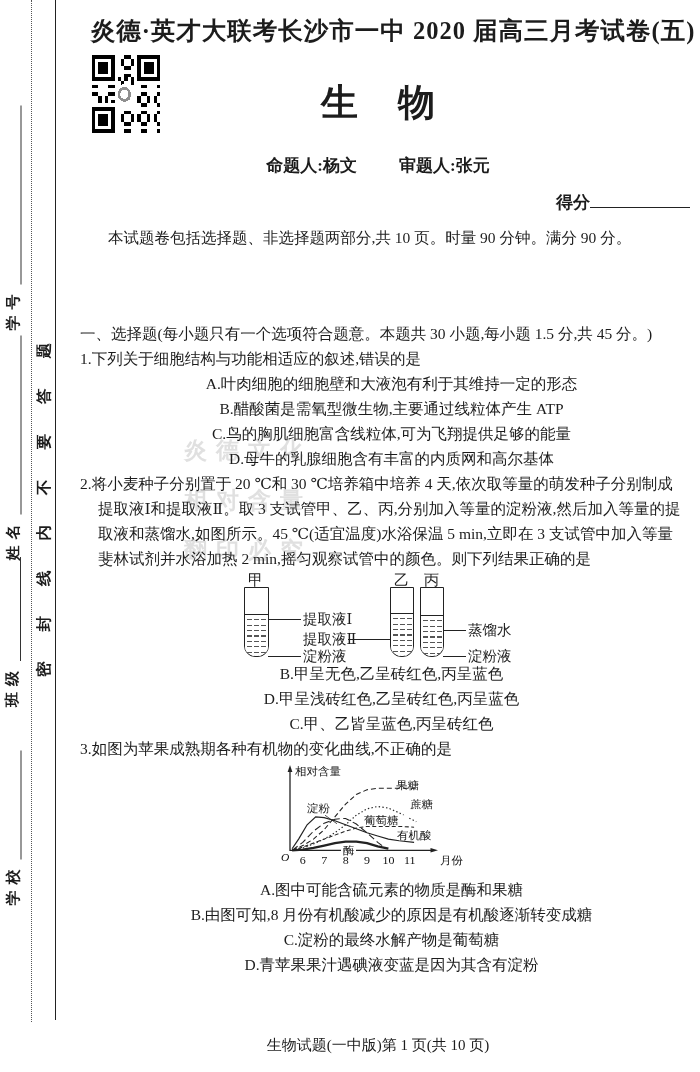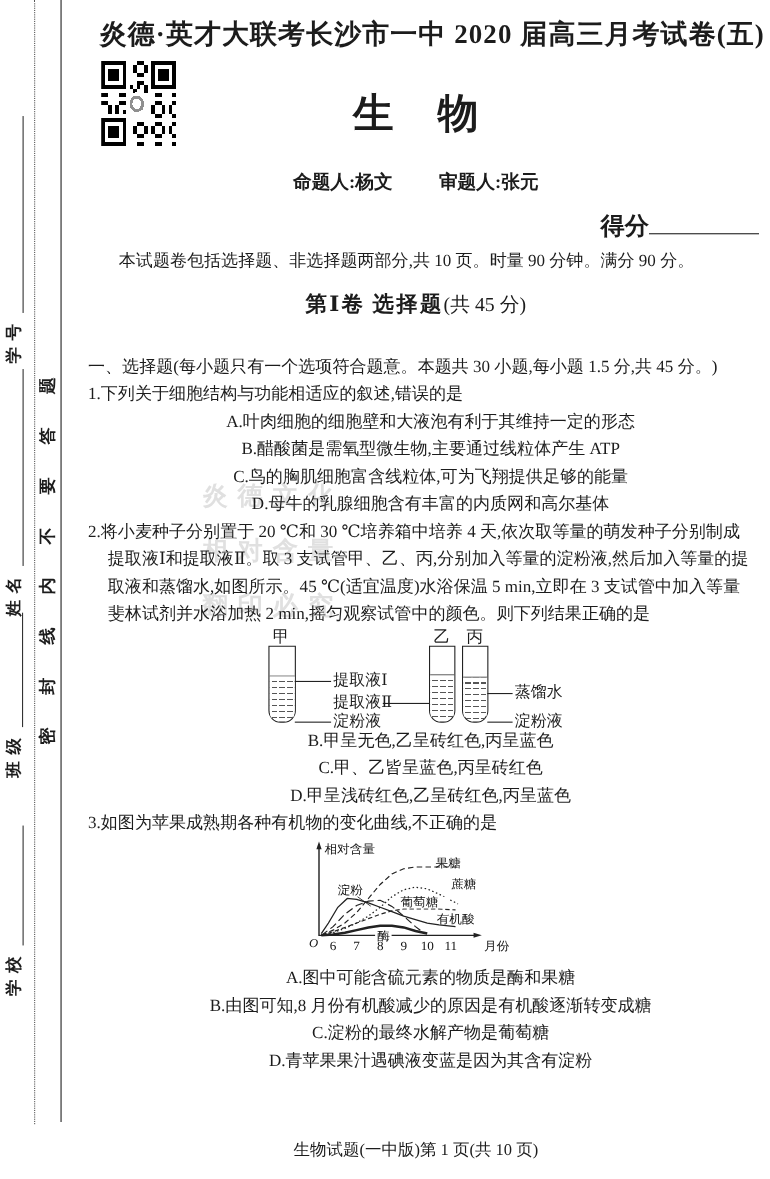--- a/index.html
+++ b/index.html
@@ -18,21 +18,21 @@
              letter-spacing:9px;line-height:50px;color:#bbb;opacity:.45;}
   
   .content{position:absolute;left:56px;top:0;right:0;bottom:0;z-index:1;}
   .exam-title{position:absolute;top:14px;left:30px;right:0;text-align:center;
               font-size:24.5px;font-weight:bold;letter-spacing:1px;}
   .qr{position:absolute;left:36px;top:55px;}
   .subject{position:absolute;top:78px;left:0;right:0;text-align:center;
            font-size:37px;font-weight:bold;letter-spacing:40px;padding-left:40px;}
   .examiners{position:absolute;top:154px;left:0;right:0;display:flex;justify-content:center;
              gap:42px;font-size:17px;font-weight:bold;}
-  .score-row{position:absolute;top:190px;right:10px;font-size:22px;font-weight:bold;font-family:Liberation Mono, monospace;}
+  .score-row{position:absolute;top:190px;right:10px;font-size:17px;font-weight:bold;font-family:Liberation Mono, monospace;}
   .score-line{display:inline-block;width:100px;height:1em;border-bottom:1.5px solid #222;vertical-align:baseline;}
   .intro{position:absolute;top:227px;left:52px;right:12px;font-size:15.5px;line-height:22px;}
   .sec-head{position:absolute;top:263px;left:0;right:0;text-align:center;font-size:19.5px;}
   .sec-head .b{font-weight:bold;letter-spacing:2px;}
   .sec-head .n{font-weight:normal;font-size:18px;}
   .flow{position:absolute;top:321px;left:24px;right:14px;font-size:15.5px;line-height:25px;}
   .flow p{margin:0;}
   .sec-intro .b{font-weight:normal;}
   .stem{padding-left:18px;text-indent:-18px;}
   .opt{padding-left:17px;text-align:center;}
@@ -181,23 +181,20 @@
       <span>命题人:杨文</span>
       <span>审题人:张元</span>
     </div>
 
     <div class="score-row">
       <span>得分</span><span class="score-line"></span>
     </div>
 
     <div class="intro">本试题卷包括选择题、非选择题两部分,共 10 页。时量 90 分钟。满分 90 分。</div>
 
-    <div class="sec-head">
-      <span class="b">第Ⅰ卷  选择题</span><span class="n">(共 45 分)</span>
-    </div>
 
     <div class="flow">
 
       <p class="sec-intro">
         <span class="b">一、选择题</span><span>(每小题只有一个选项符合题意。本题共 30 小题,每小题 1.5 分,共 45 分。)</span>
       </p>
 
       <p class="stem">
         <span>1.</span><span>下列关于细胞结构与功能相适应的叙述,错误的是</span>
       </p>
@@ -232,22 +229,22 @@
         <div class="cline" style="left:263px;top:83px;width:23px;"></div>
 
         <span class="dlabel" style="left:123px;top:39px;">提取液Ⅰ</span>
         <span class="dlabel" style="left:123px;top:59px;">提取液Ⅱ</span>
         <span class="dlabel" style="left:123px;top:76px;">淀粉液</span>
         <span class="dlabel" style="left:288px;top:50px;">蒸馏水</span>
         <span class="dlabel" style="left:288px;top:76px;">淀粉液</span>
       </div>
 
       <p class="opt">B.甲呈无色,乙呈砖红色,丙呈蓝色</p>
+      <p class="opt">D.甲呈浅砖红色,乙呈砖红色,丙呈蓝色</p>
       <p class="opt">C.甲、乙皆呈蓝色,丙呈砖红色</p>
-      <p class="opt">D.甲呈浅砖红色,乙呈砖红色,丙呈蓝色</p>
 
       <p class="stem">
         <span>3.</span><span>如图为苹果成熟期各种有机物的变化曲线,不正确的是</span>
       </p>
 
       <div class="chart-wrap">
         <svg id="chart-svg" width="200" height="112" viewBox="0 0 200 118" preserveAspectRatio="none">
           <line class="c-axis" x1="10" y1="92.6" x2="10" y2="7"></line>
           <line class="c-axis" x1="10" y1="92" x2="151" y2="92"></line>
           <polygon points="10,2 7.6,9.5 12.4,9.5" fill="#222"></polygon>

